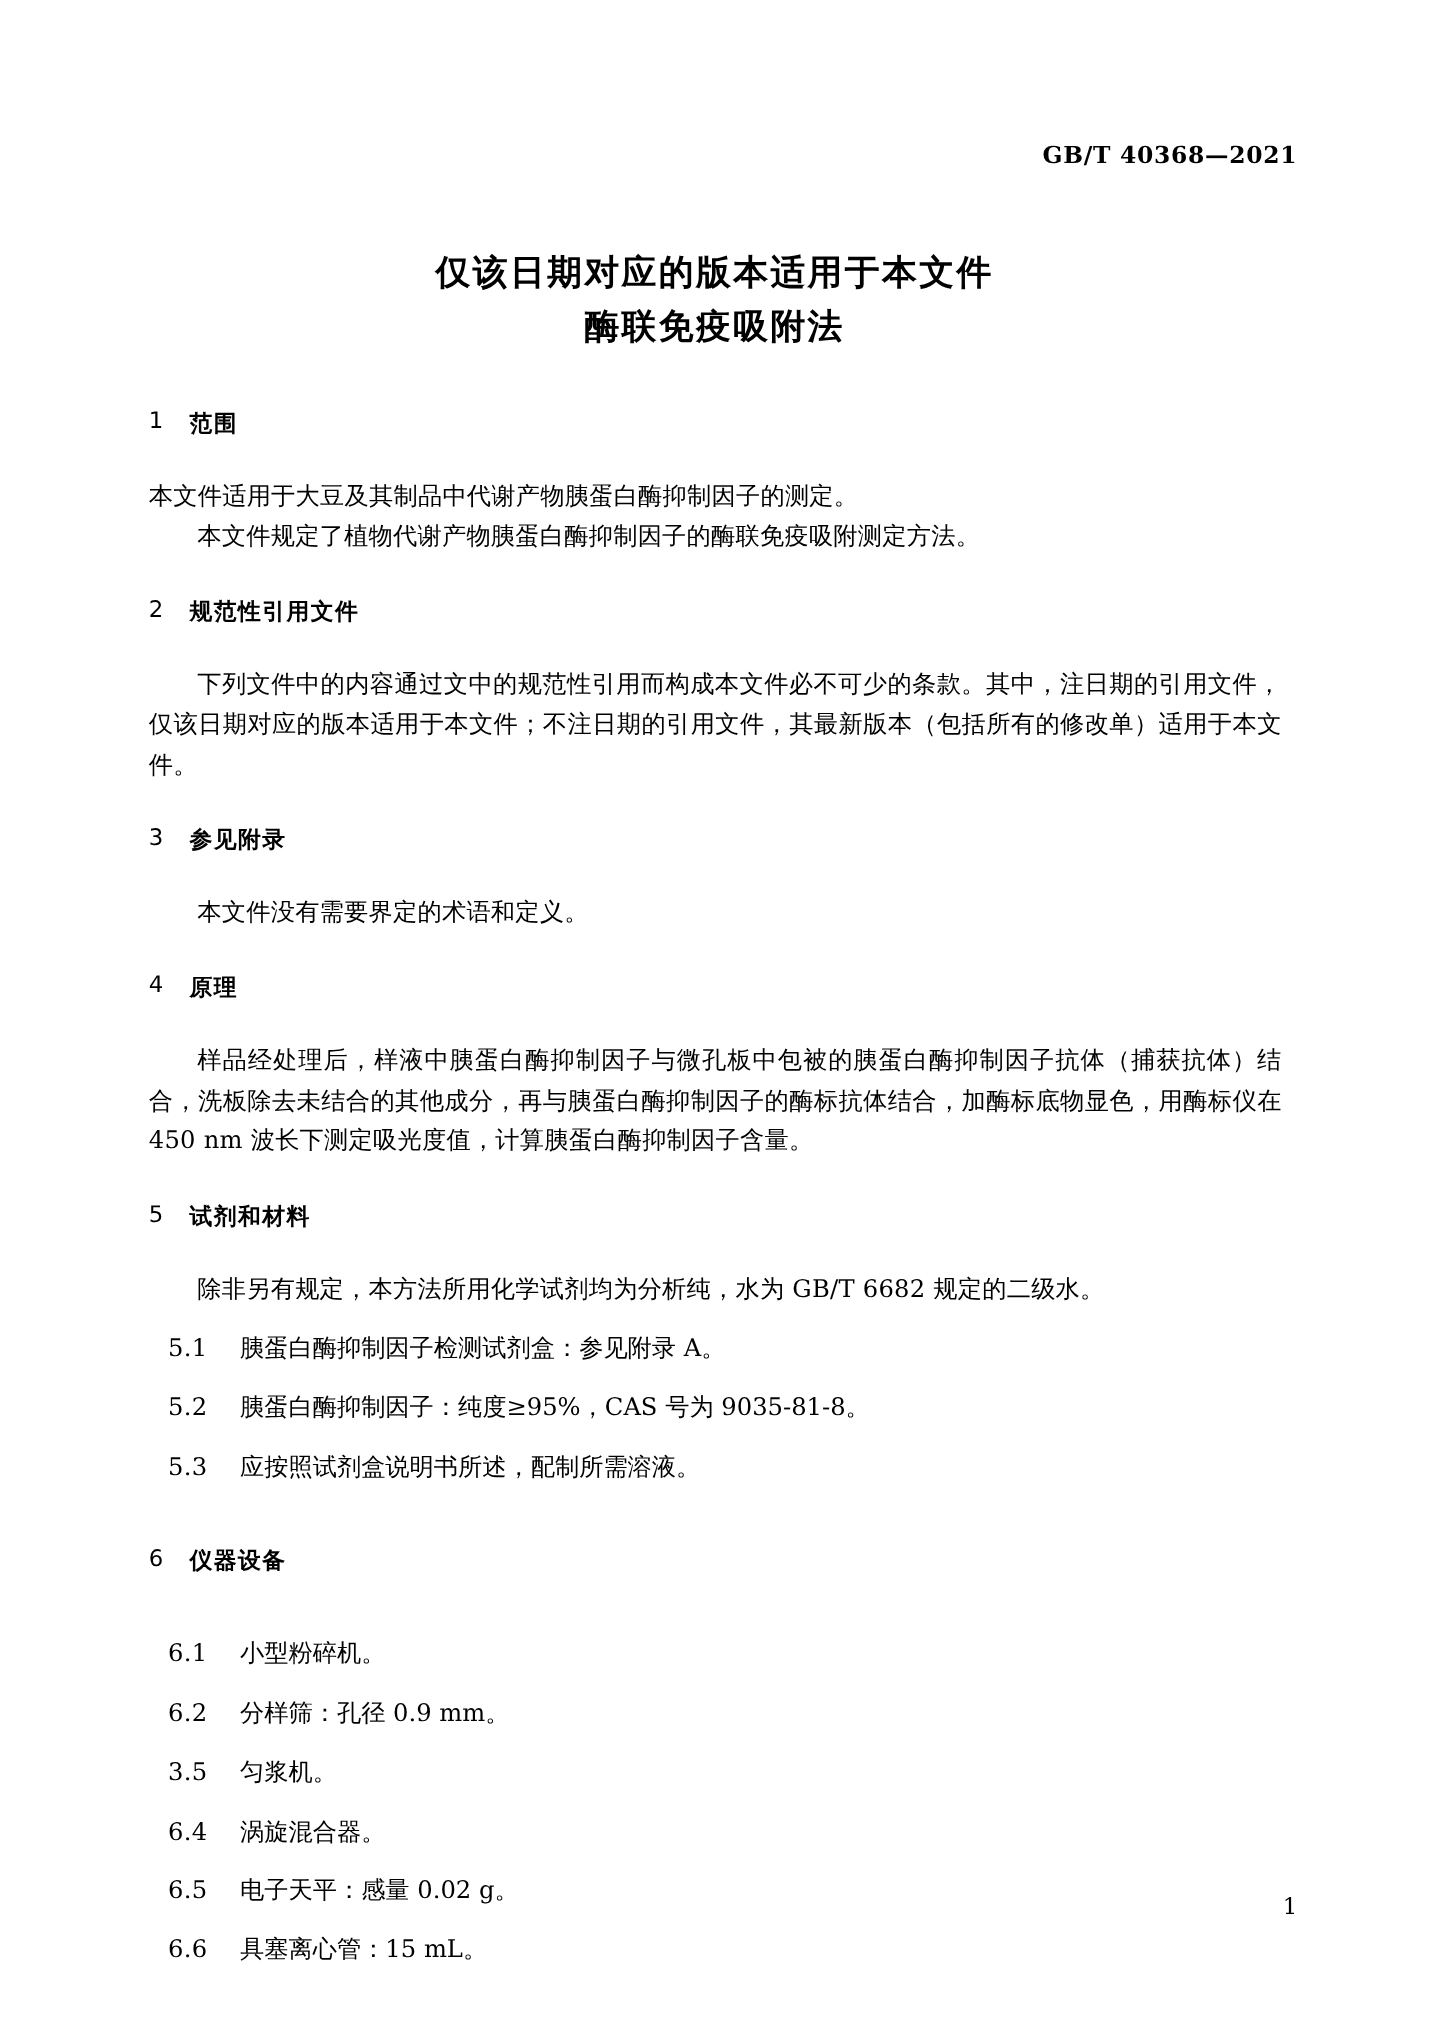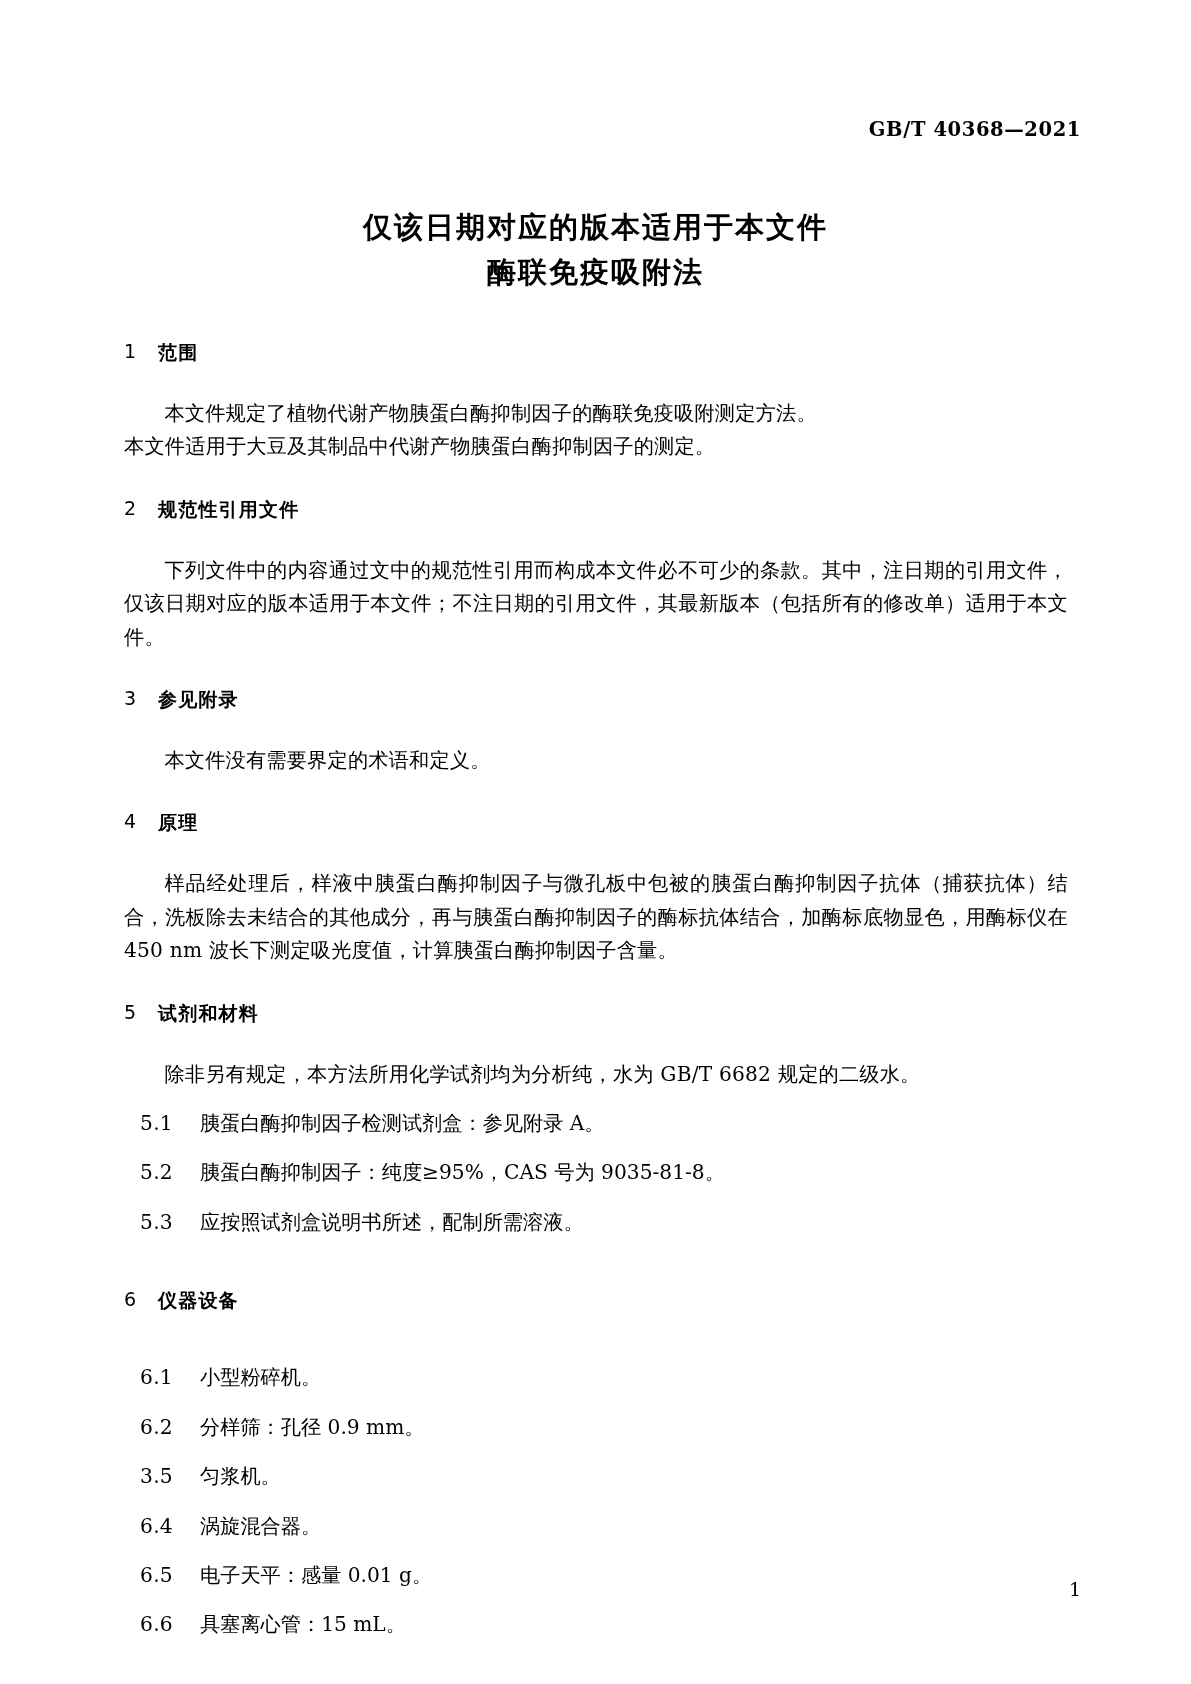--- a/index.html
+++ b/index.html
@@ -151,22 +151,22 @@
     <div class="line">酶联免疫吸附法</div>
   </div>
 
   <div class="content">
 
     <div class="clause-heading">
       <span class="num">1</span>
       <span class="txt">范围</span>
     </div>
     <div class="gap-after-heading"></div>
+    <p class="para">本文件适用于大豆及其制品中代谢产物胰蛋白酶抑制因子的测定。</p>
     <p class="para indent">本文件规定了植物代谢产物胰蛋白酶抑制因子的酶联免疫吸附测定方法。</p>
-    <p class="para">本文件适用于大豆及其制品中代谢产物胰蛋白酶抑制因子的测定。</p>
 
     <div class="gap-before-heading"></div>
 
     <div class="clause-heading">
       <span class="num">2</span>
       <span class="txt">规范性引用文件</span>
     </div>
     <div class="gap-after-heading"></div>
     <p class="para indent">下列文件中的内容通过文中的规范性引用而构成本文件必不可少的条款。其中，注日期的引用文件，仅该日期对应的版本适用于本文件；不注日期的引用文件，其最新版本（包括所有的修改单）适用于本文件。</p>
 
@@ -227,21 +227,21 @@
     <div class="subitem">
       <span class="sub-num">3.5</span>
       <span class="sub-txt">匀浆机。</span>
     </div>
     <div class="subitem">
       <span class="sub-num">6.4</span>
       <span class="sub-txt">涡旋混合器。</span>
     </div>
     <div class="subitem">
       <span class="sub-num">6.5</span>
-      <span class="sub-txt">电子天平：感量 0.01 g。</span>
+      <span class="sub-txt">电子天平：感量 0.02 g。</span>
     </div>
     <div class="subitem">
       <span class="sub-num">6.6</span>
       <span class="sub-txt">具塞离心管：15 mL。</span>
     </div>
 
   </div>
 
   <div class="page-number">1</div>
 

